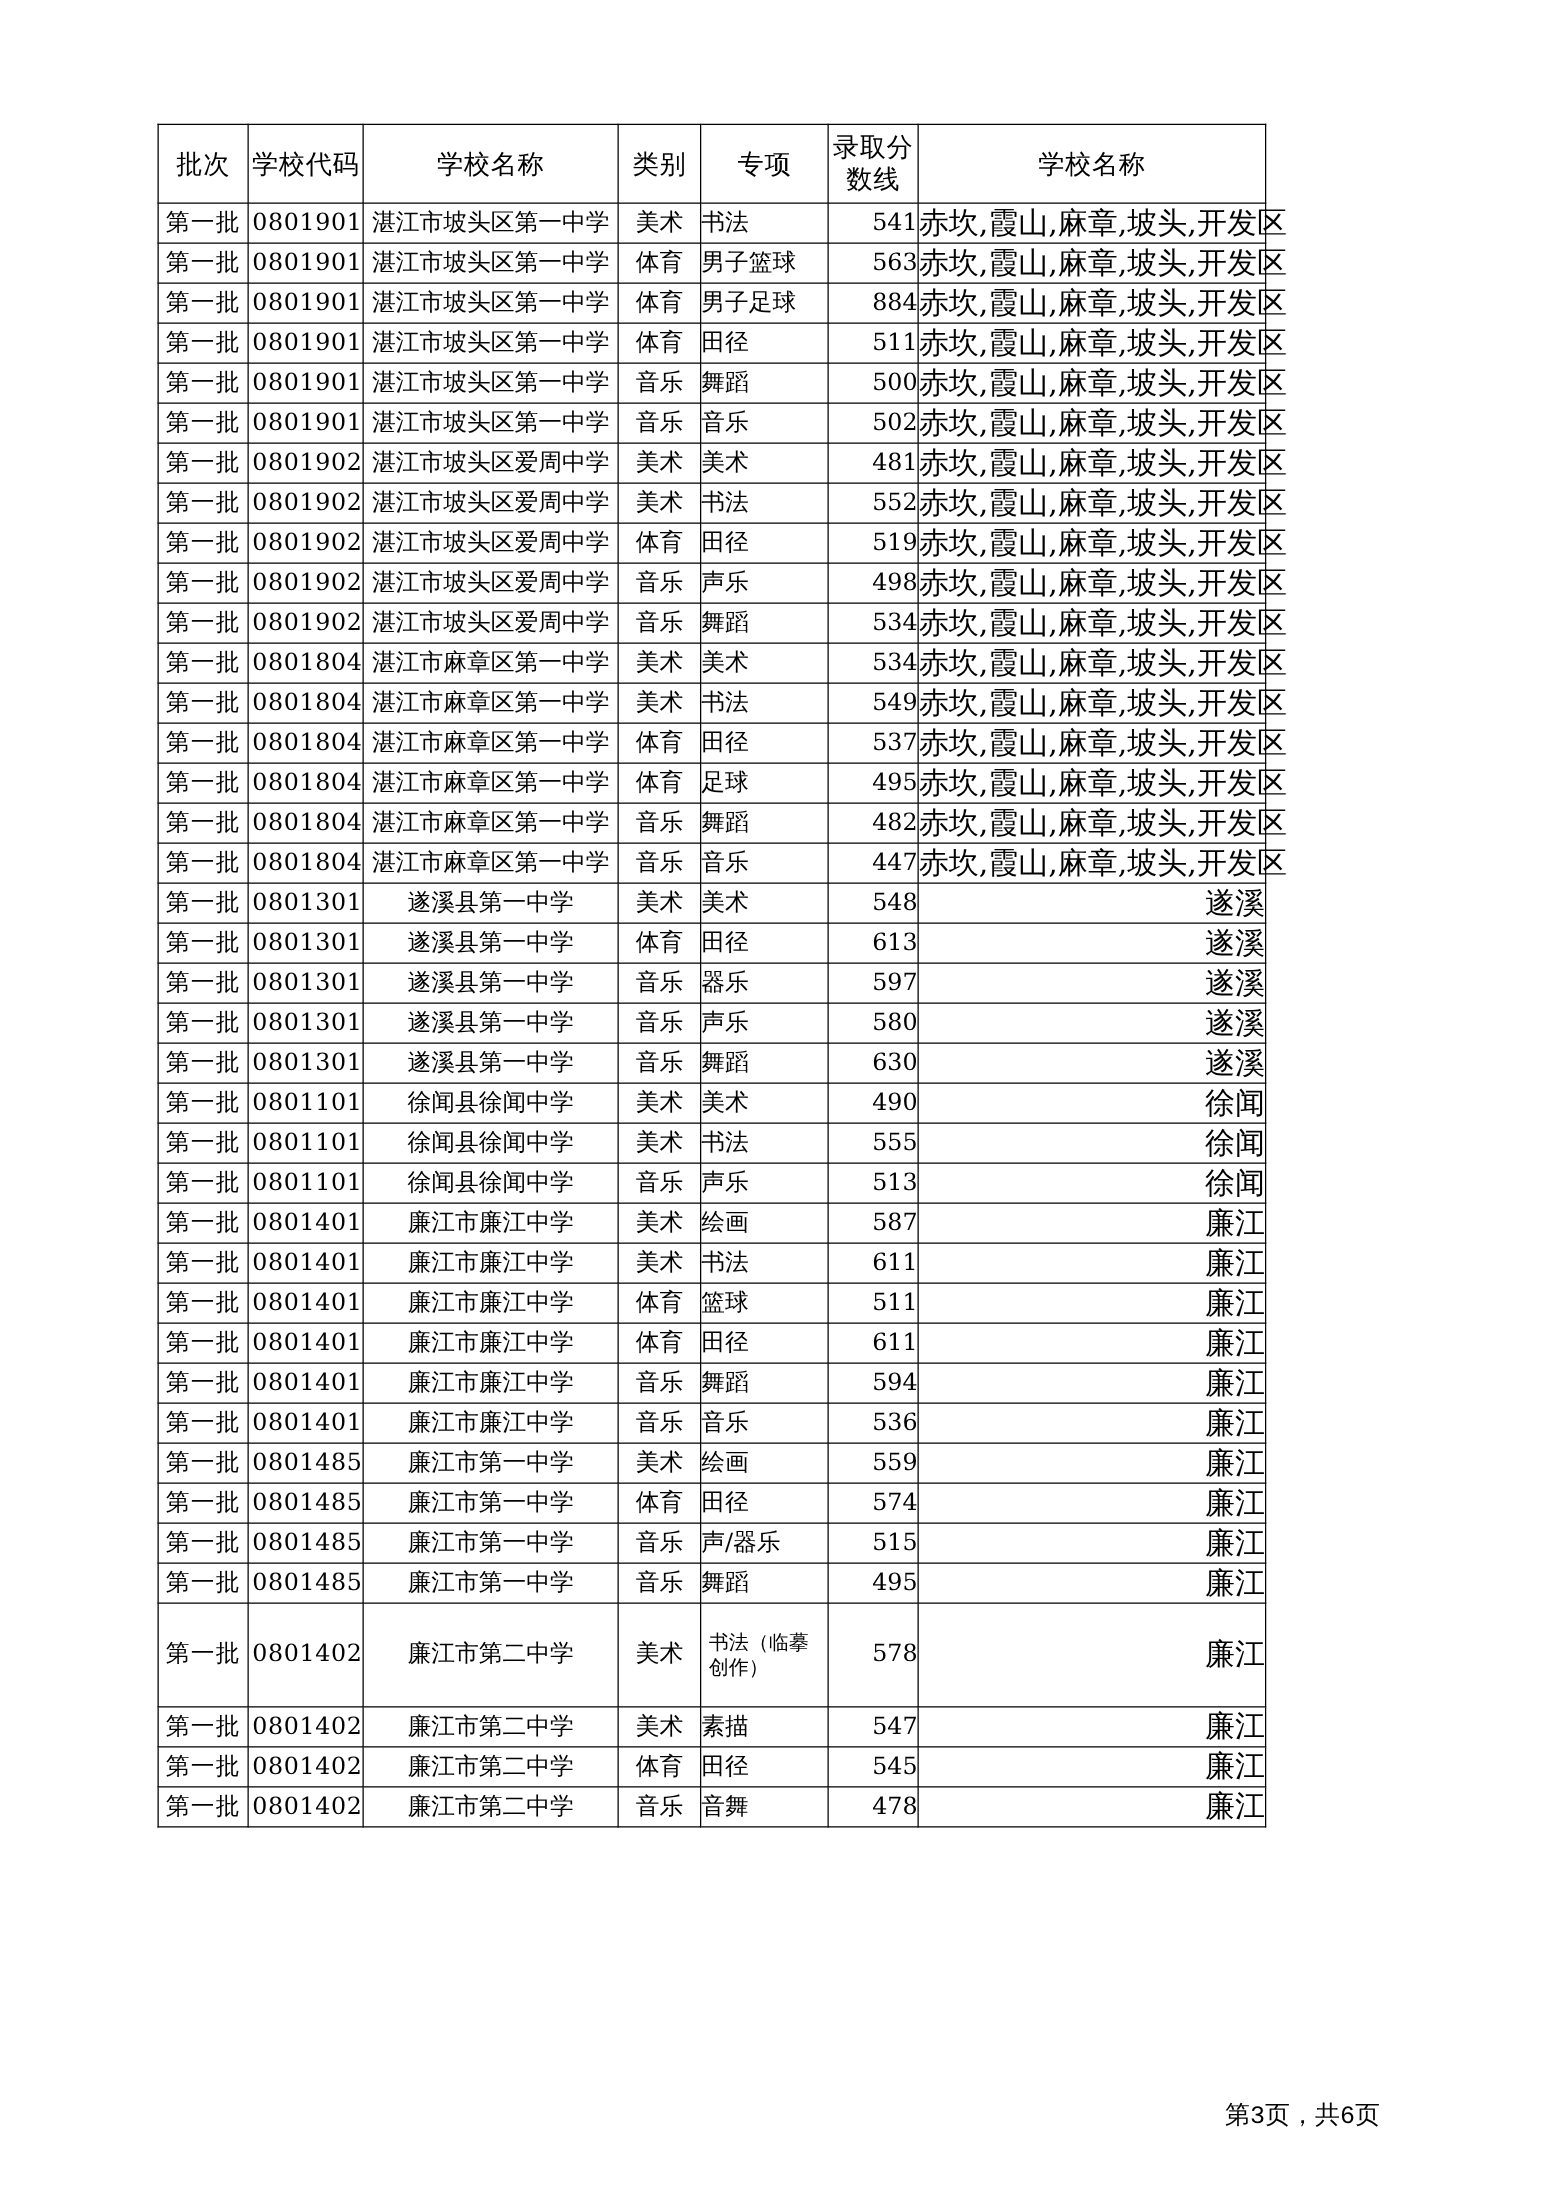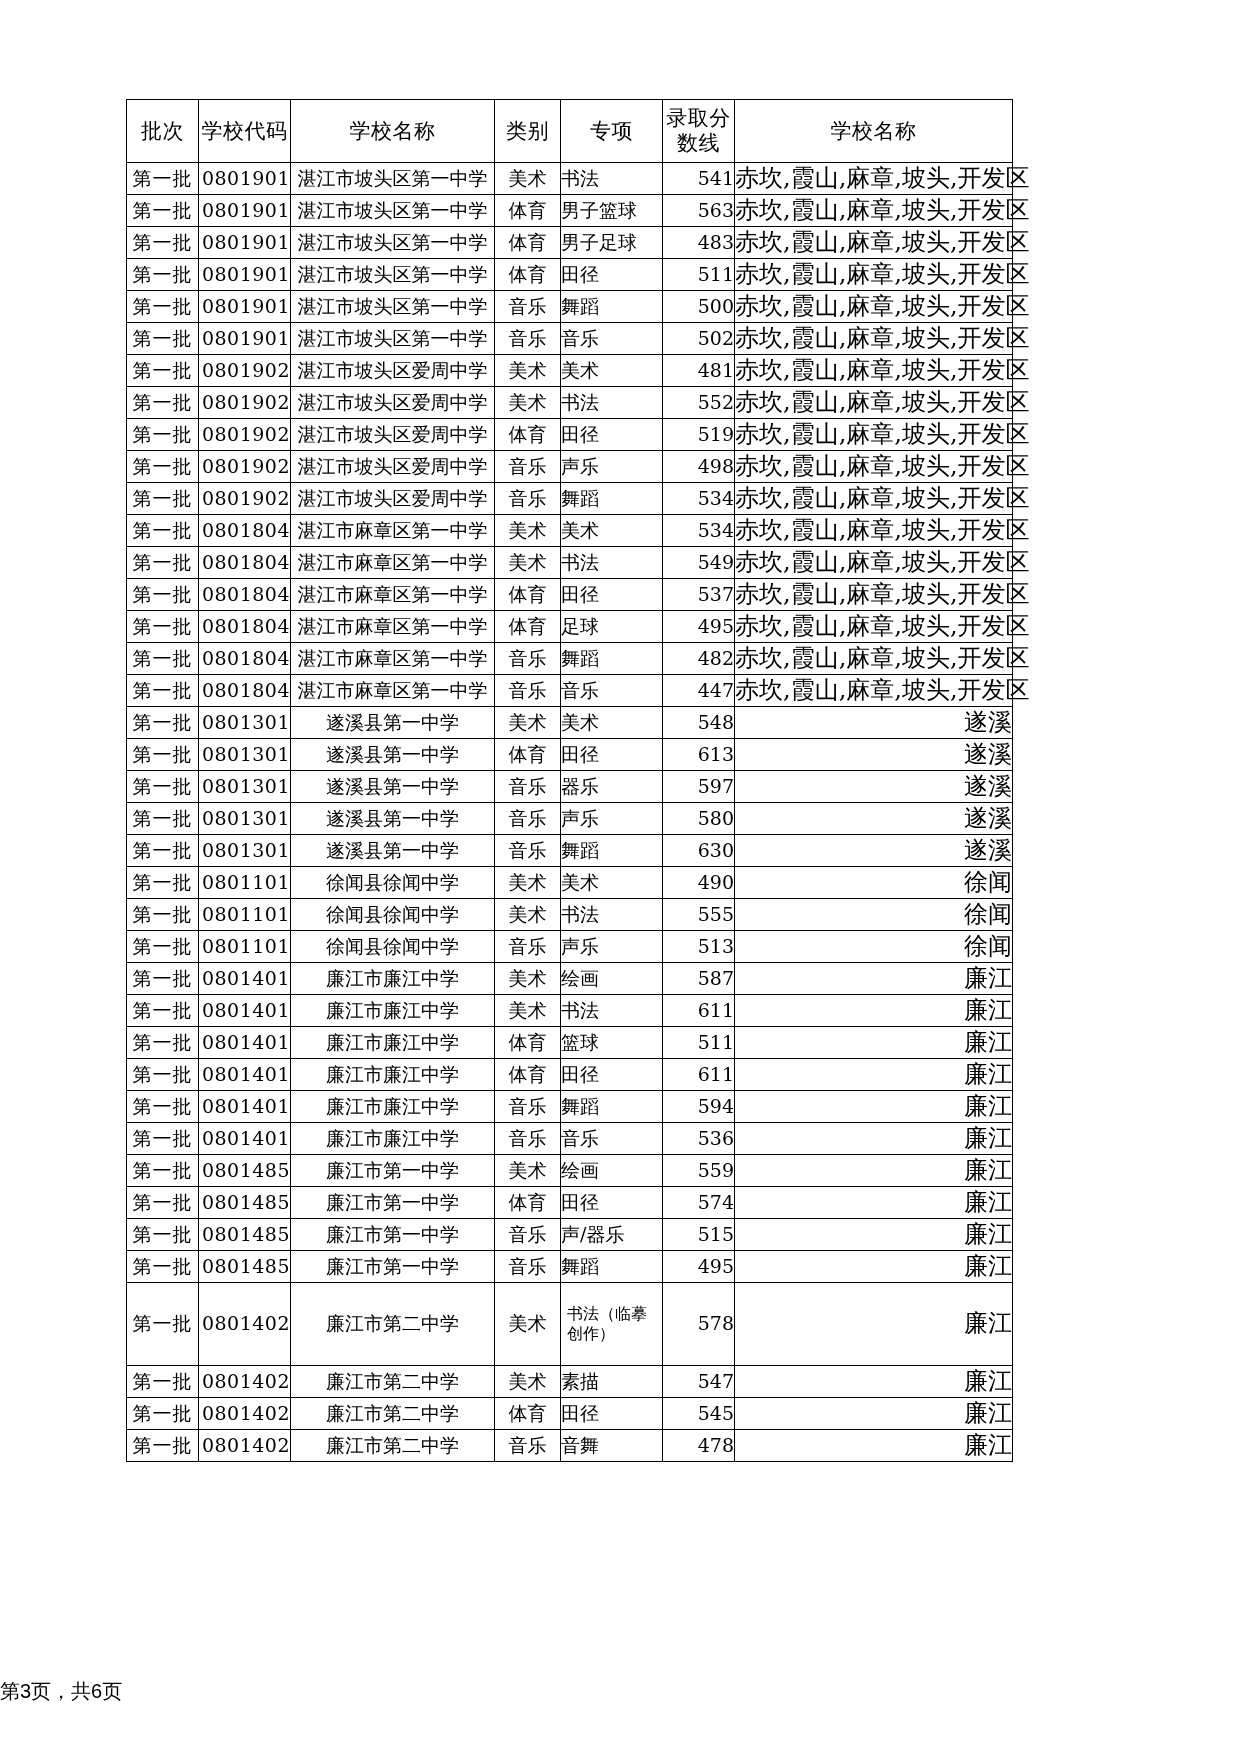--- a/index.html
+++ b/index.html
@@ -104,23 +104,23 @@
     white-space: normal;
     line-height: 1.28;
     font-size: 16px;
     padding-left: 6px;
   }
   .footer {
     position: absolute;
     left: 0;
     top: 1678px;
     width: 1104px;
-    text-align: left;
+    text-align: right;
     font-size: 20px;
-    font-family: Liberation Sans, sans-serif;
+    font-family: Liberation Mono, monospace;
   }
 </style>
 </head>
 <body>
 
 <div class="page">
 
   <div class="table-wrap">
     <table class="sheet">
       <colgroup>
@@ -164,21 +164,21 @@
             <td class="spec">男子篮球</td>
             <td class="score">563</td>
             <td class="region">赤坎,霞山,麻章,坡头,开发区</td>
           </tr>
           <tr>
             <td class="batch">第一批</td>
             <td class="code">0801901</td>
             <td class="school">湛江市坡头区第一中学</td>
             <td class="cat">体育</td>
             <td class="spec">男子足球</td>
-            <td class="score">483</td>
+            <td class="score">884</td>
             <td class="region">赤坎,霞山,麻章,坡头,开发区</td>
           </tr>
           <tr>
             <td class="batch">第一批</td>
             <td class="code">0801901</td>
             <td class="school">湛江市坡头区第一中学</td>
             <td class="cat">体育</td>
             <td class="spec">田径</td>
             <td class="score">511</td>
             <td class="region">赤坎,霞山,麻章,坡头,开发区</td>

